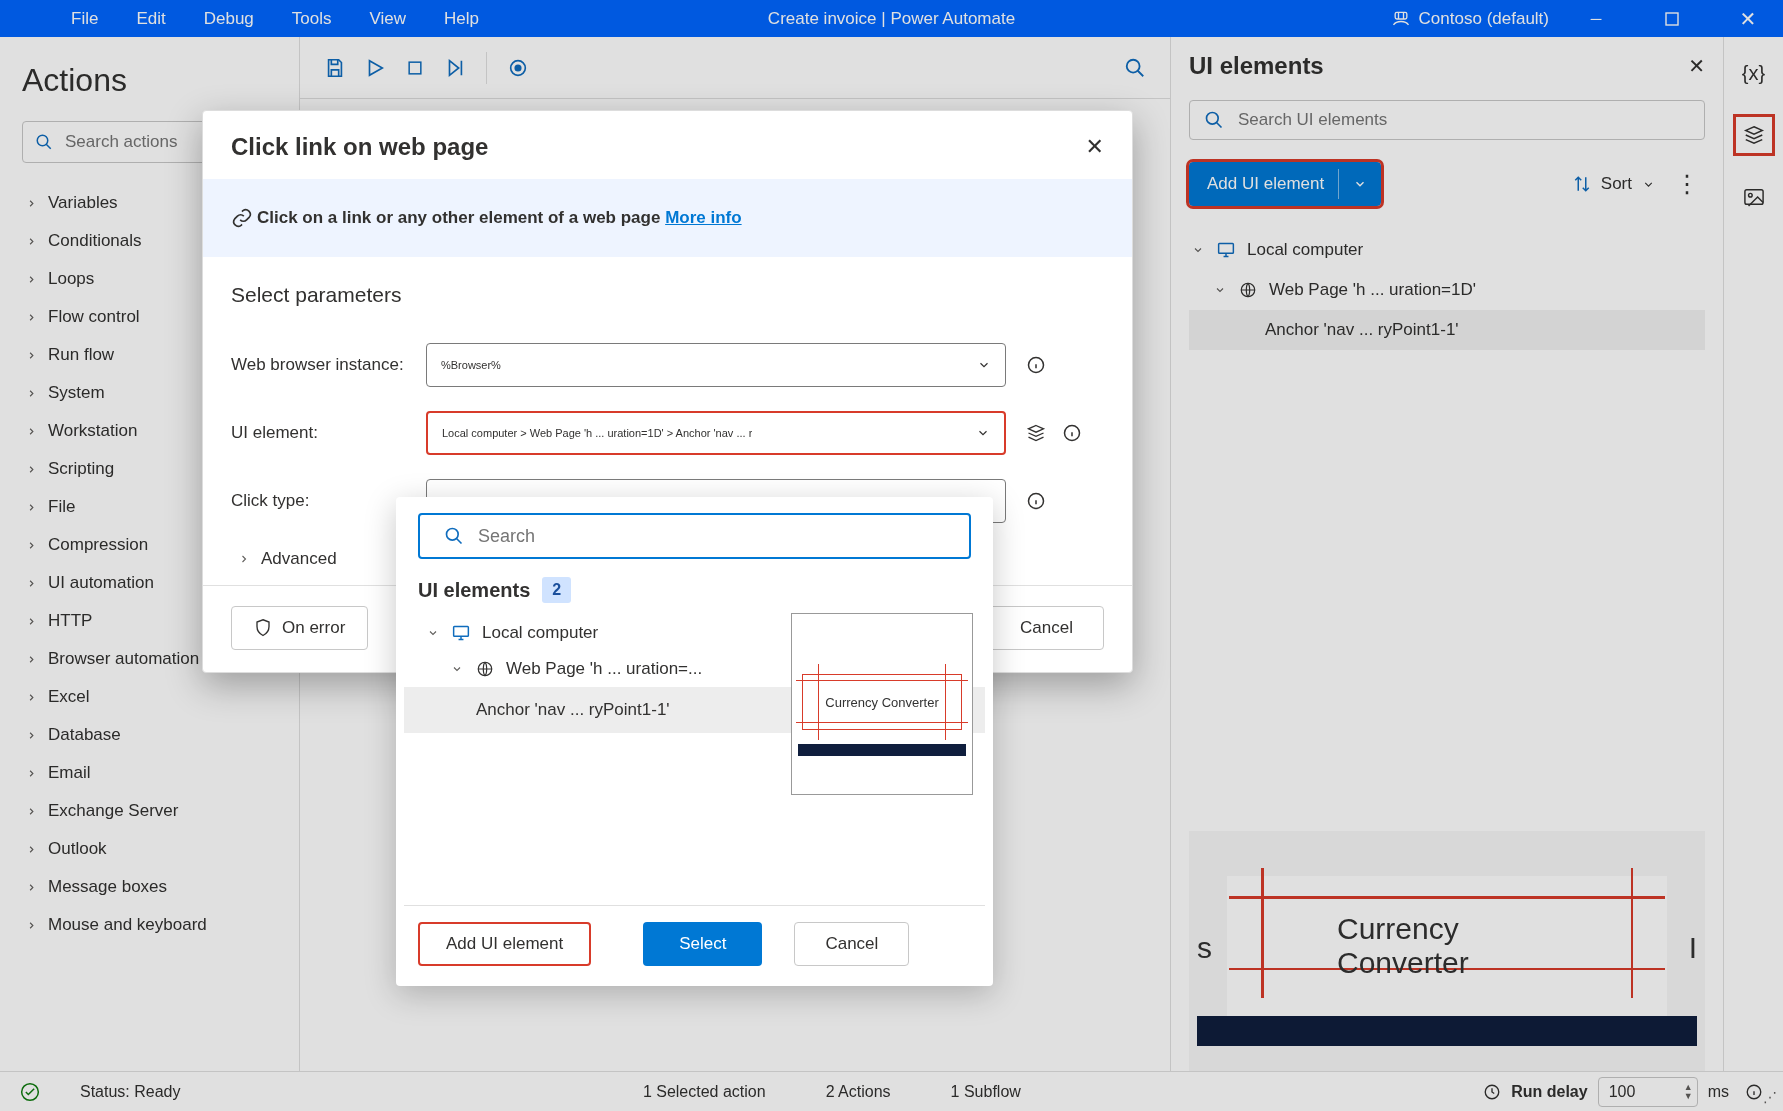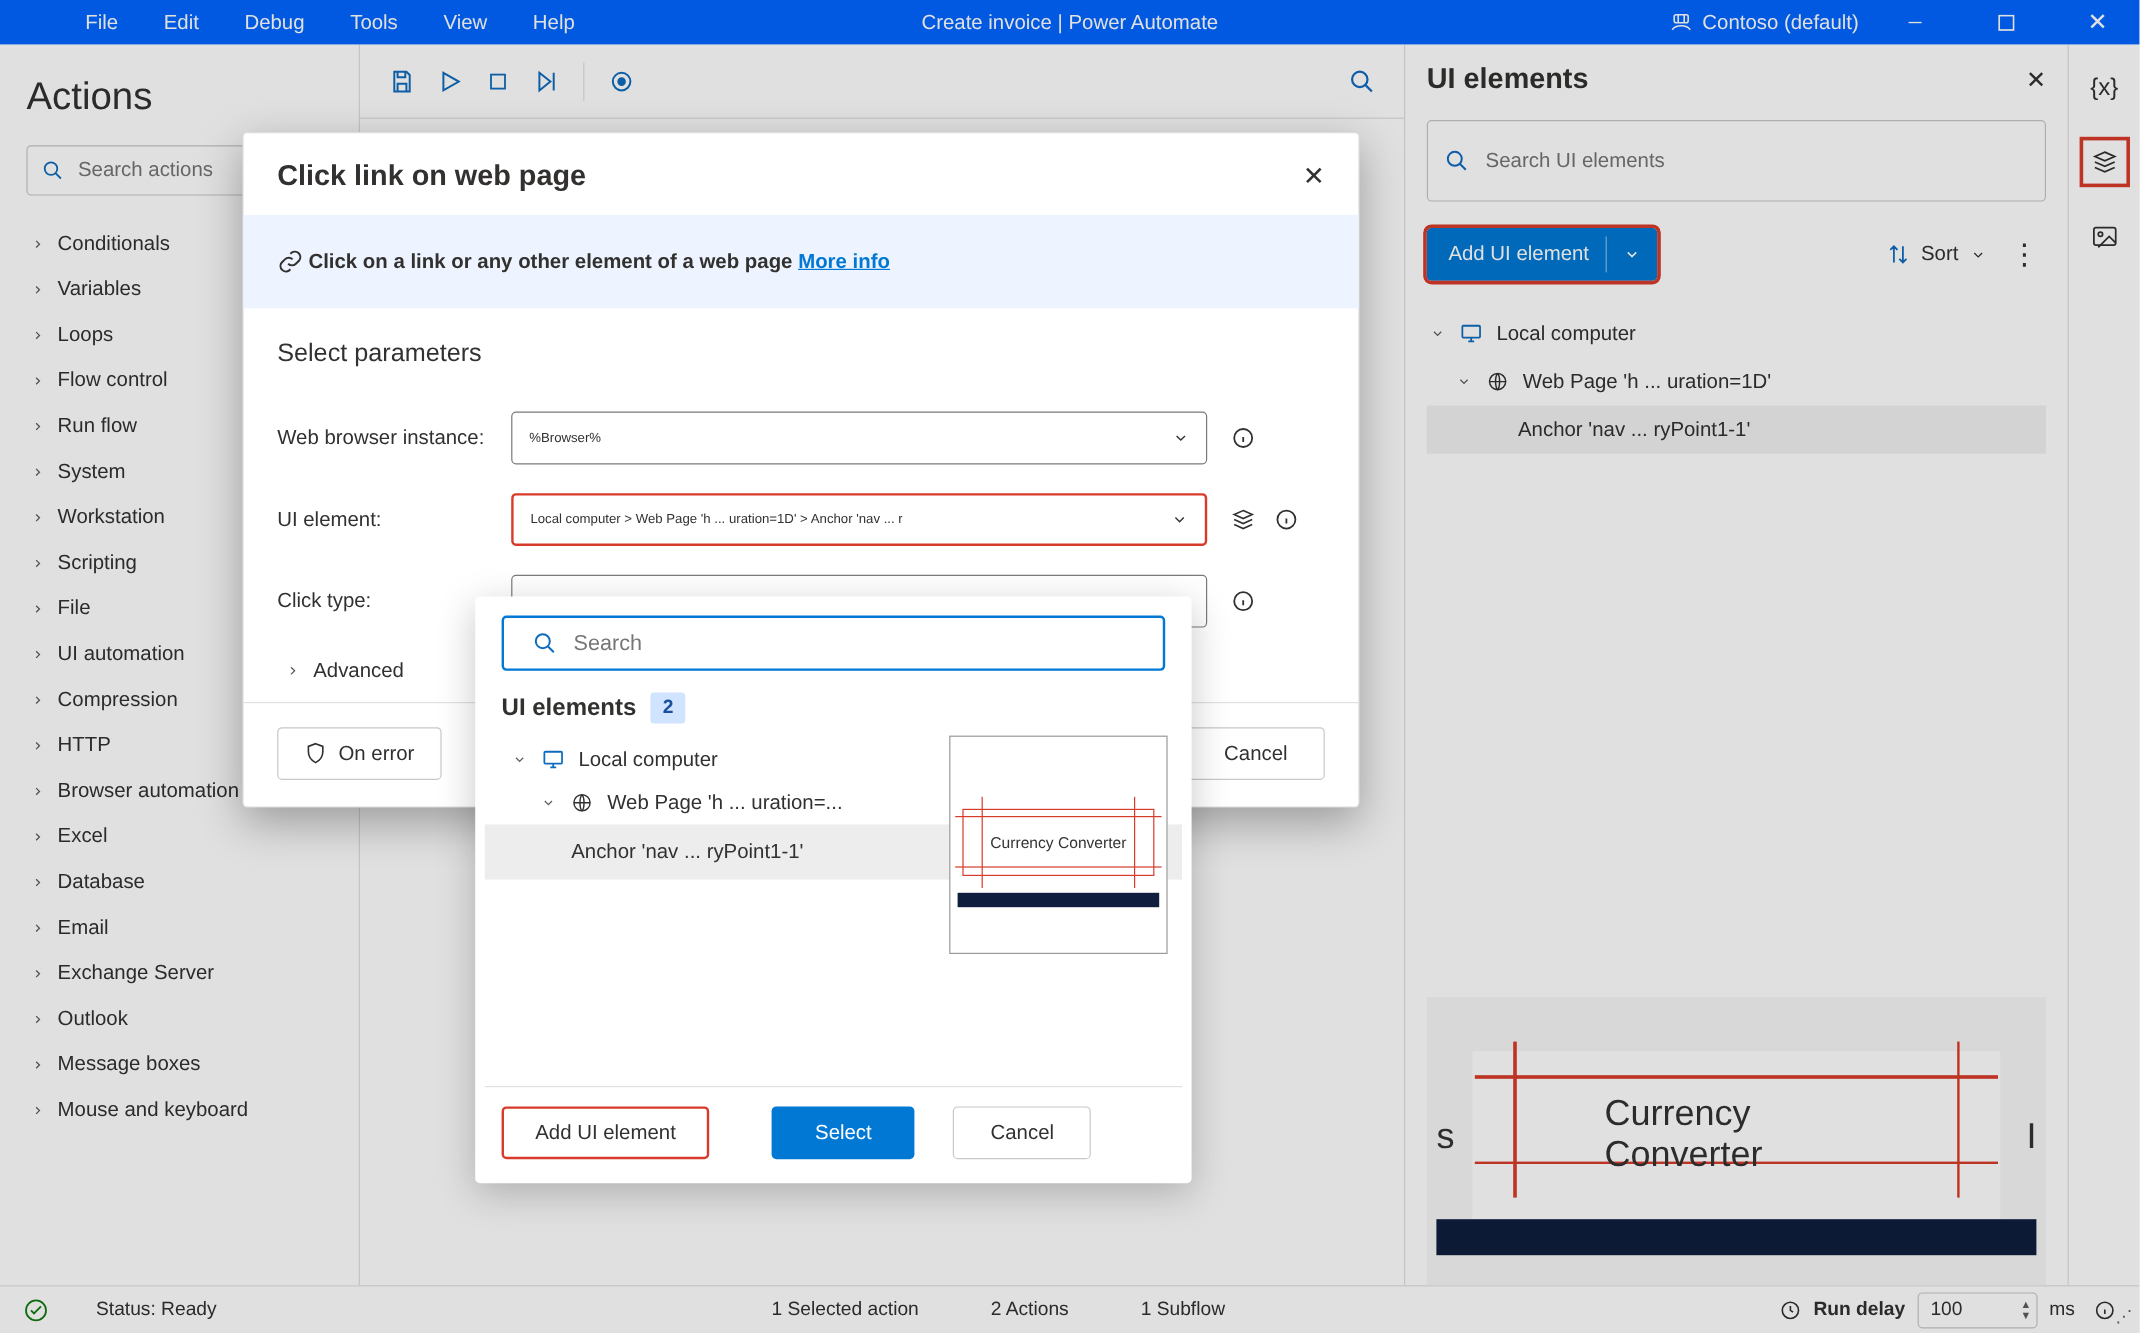--- a/index.html
+++ b/index.html
@@ -59,21 +59,21 @@
   }
   .toolbar-btn { width:34px; height:34px; display:flex; align-items:center; justify-content:center; color:var(--blue-bright); }
   .toolbar-sep { width:1px; height:32px; background:var(--border-light); margin:0 8px; }
   .toolbar-search { margin-left:auto; }
 
   
   .ui-pane { width:553px; border-left:1px solid var(--border-light); padding:15px 18px 0 18px; display:flex; flex-direction:column; position:relative; }
   .ui-pane-header { display:flex; align-items:center; margin-bottom:20px; }
   .ui-pane-header h2 { font-size:24px; font-weight:600; margin:0; color:var(--text-dark); }
   .ui-pane-header .close-x { margin-left:auto; font-size:20px; color:var(--text-dark); cursor:pointer; font-weight:300; }
-  .ui-search { border:1px solid var(--border-gray); border-radius:4px; height:68px; display:flex; align-items:center; gap:12px; padding:0 14px; margin-bottom:22px; }
+  .ui-search { border:1px solid var(--border-gray); border-radius:4px; height:40px; display:flex; align-items:center; gap:12px; padding:0 14px; margin-bottom:22px; }
   .ui-search input { border:none; outline:none; font-size:17px; flex:1; background:transparent; color:var(--text-gray); }
   .ui-toolbar-row { display:flex; align-items:center; gap:14px; margin-bottom:24px; }
   .add-ui-btn {
     background:var(--blue-primary); color:#fff; height:44px; border-radius:4px;
     display:flex; align-items:center; padding:0 14px 0 18px; gap:14px; font-size:17px;
     outline:3px solid var(--red-highlight); outline-offset:0;
   }
   .add-ui-btn .divider { width:1px; height:30px; background:rgba(255,255,255,0.5); }
   .sort-btn { margin-left:auto; display:flex; align-items:center; gap:10px; font-size:17px; color:var(--text-dark); }
   .more-dots { font-size:24px; color:var(--text-dark); padding:0 6px; }
@@ -228,36 +228,36 @@
       </span>
       <input placeholder="Search actions" style="">
     </div>
     <div class="action-list" id="action-list">
         <div class="action-item">
           <span class="chev-icon">
             <svg width="11" height="11" viewBox="0 0 24 24" fill="none" stroke="#605e5c" stroke-width="2.4">
               <path d="M9 6l6 6-6 6"></path>
             </svg>
           </span>
+          <span>Variables</span>
+        </div>
+        <div class="action-item">
+          <span class="chev-icon">
+            <svg width="11" height="11" viewBox="0 0 24 24" fill="none" stroke="#605e5c" stroke-width="2.4">
+              <path d="M9 6l6 6-6 6"></path>
+            </svg>
+          </span>
           <span>Conditionals</span>
         </div>
         <div class="action-item">
           <span class="chev-icon">
             <svg width="11" height="11" viewBox="0 0 24 24" fill="none" stroke="#605e5c" stroke-width="2.4">
               <path d="M9 6l6 6-6 6"></path>
             </svg>
           </span>
-          <span>Variables</span>
-        </div>
-        <div class="action-item">
-          <span class="chev-icon">
-            <svg width="11" height="11" viewBox="0 0 24 24" fill="none" stroke="#605e5c" stroke-width="2.4">
-              <path d="M9 6l6 6-6 6"></path>
-            </svg>
-          </span>
           <span>Loops</span>
         </div>
         <div class="action-item">
           <span class="chev-icon">
             <svg width="11" height="11" viewBox="0 0 24 24" fill="none" stroke="#605e5c" stroke-width="2.4">
               <path d="M9 6l6 6-6 6"></path>
             </svg>
           </span>
           <span>Flow control</span>
         </div>
@@ -300,29 +300,29 @@
             </svg>
           </span>
           <span>File</span>
         </div>
         <div class="action-item">
           <span class="chev-icon">
             <svg width="11" height="11" viewBox="0 0 24 24" fill="none" stroke="#605e5c" stroke-width="2.4">
               <path d="M9 6l6 6-6 6"></path>
             </svg>
           </span>
+          <span>Compression</span>
+        </div>
+        <div class="action-item">
+          <span class="chev-icon">
+            <svg width="11" height="11" viewBox="0 0 24 24" fill="none" stroke="#605e5c" stroke-width="2.4">
+              <path d="M9 6l6 6-6 6"></path>
+            </svg>
+          </span>
           <span>UI automation</span>
-        </div>
-        <div class="action-item">
-          <span class="chev-icon">
-            <svg width="11" height="11" viewBox="0 0 24 24" fill="none" stroke="#605e5c" stroke-width="2.4">
-              <path d="M9 6l6 6-6 6"></path>
-            </svg>
-          </span>
-          <span>Compression</span>
         </div>
         <div class="action-item">
           <span class="chev-icon">
             <svg width="11" height="11" viewBox="0 0 24 24" fill="none" stroke="#605e5c" stroke-width="2.4">
               <path d="M9 6l6 6-6 6"></path>
             </svg>
           </span>
           <span>HTTP</span>
         </div>
         <div class="action-item">

